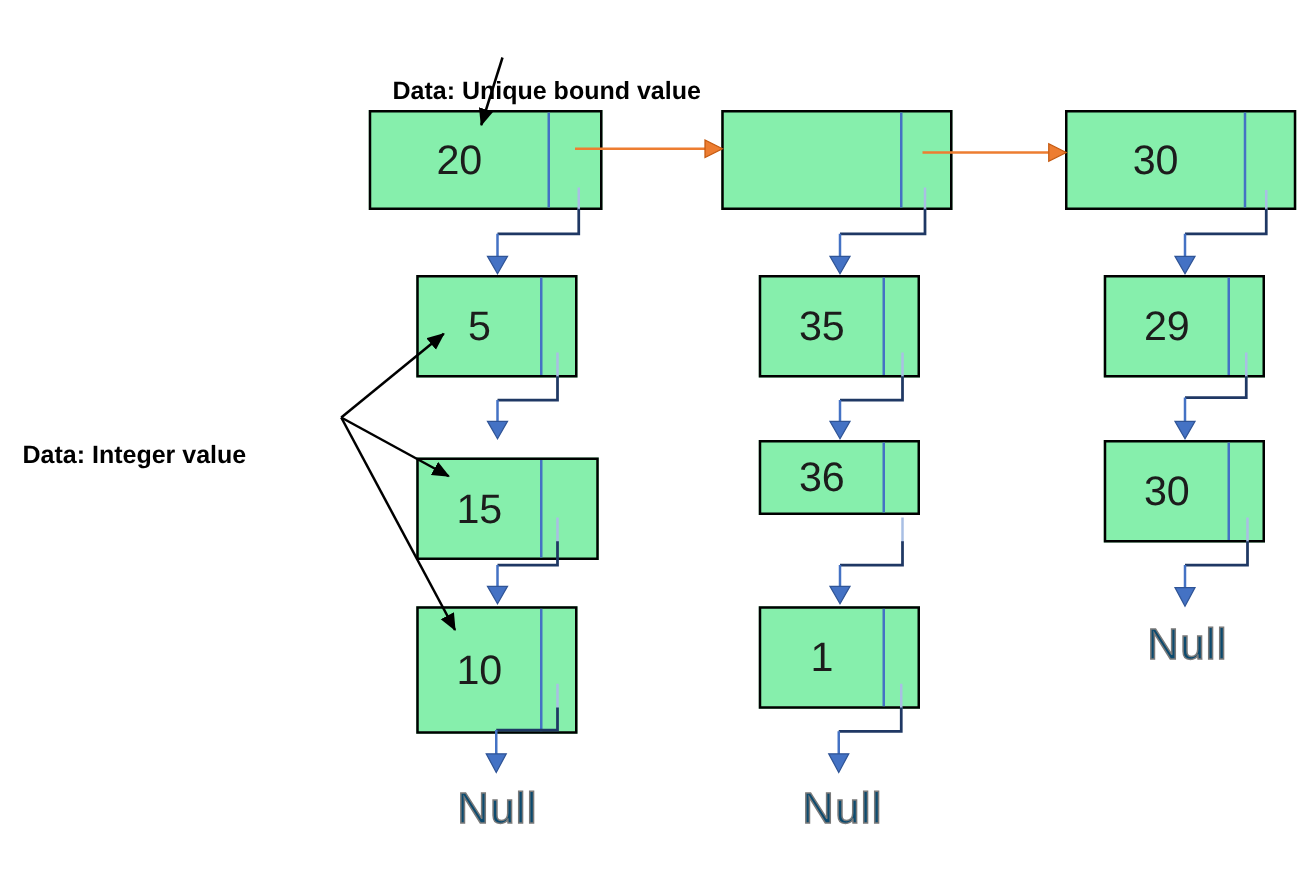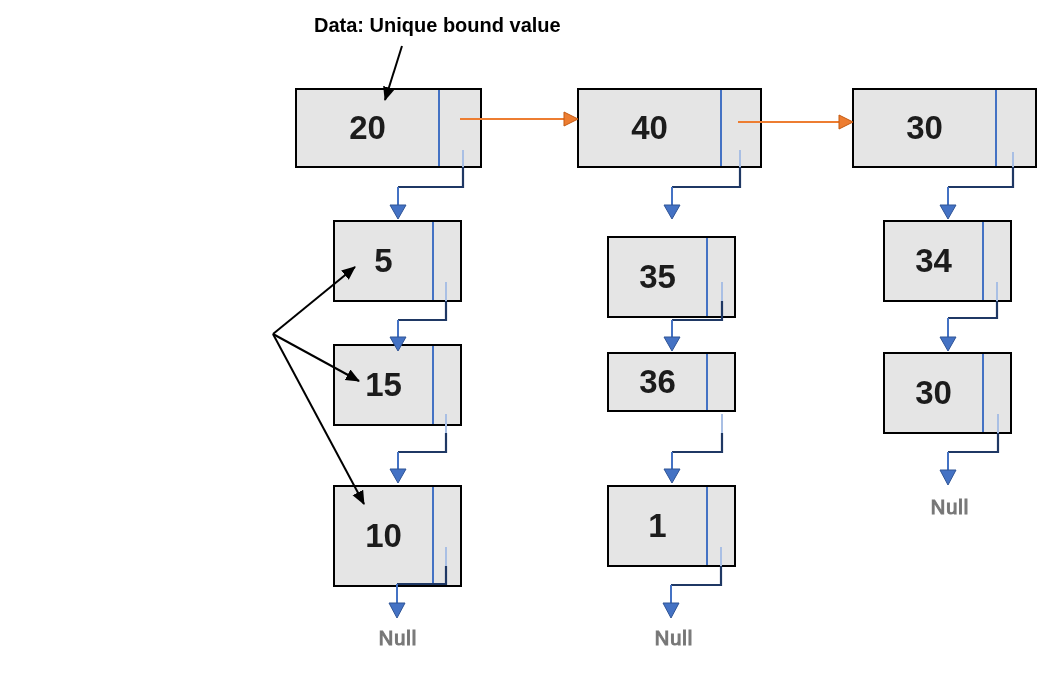--- a/index.html
+++ b/index.html
@@ -2,40 +2,40 @@
 <html><head>
 <meta charset="utf-8">
 <style>
   html,body{margin:0;padding:0;background:#fff;}
   .canvas{
     position:relative;width:1039px;height:695px;background:#ffffff;
     font-family:"Liberation Sans",sans-serif;overflow:hidden;
   }
   .node{
     position:absolute;box-sizing:border-box;border:2.5px solid #000;
-    background:#e5e5e5;z-index:1;font-weight:bold;
+    background:#86efac;z-index:1;
   }
   .node .val{
     position:absolute;top:50%;transform:translateY(-50%);
     text-align:center;font-size:33px;color:#1c1c1c;left:0;
   }
   .node.head-node .val{width:141px;}
   .node.chain-node .val{width:97px;}
   .node .divider{
     position:absolute;top:0;bottom:0;width:1.5px;background:#4472C4;
   }
   .node.head-node .divider{left:141px;}
   .node.chain-node .divider{left:97px;}
   .annotation{
     position:absolute;font-weight:bold;font-size:20px;color:#000;
-    z-index:2;white-space:nowrap;line-height:32px;
+    z-index:2;white-space:nowrap;line-height:32px;margin-top:48px;
   }
   .null-label{
     position:absolute;transform:translateX(-50%);
-    font-size:20px;color:#737373;-webkit-text-stroke:1.2px #7a7a7a;
+    font-size:35px;color:#0c4a6e;-webkit-text-stroke:1.2px #7a7a7a;
     letter-spacing:1px;z-index:2;
   }
   svg.connector-layer{
     position:absolute;left:0;top:0;z-index:5;pointer-events:none;
   }
   .seg-light{stroke:#A9BFE4;stroke-width:2;fill:none;}
   .seg-dark{stroke:#1F3864;stroke-width:2.2;fill:none;}
   .seg-med{stroke:#4472C4;stroke-width:2;fill:none;}
   .head-blue{fill:#4472C4;stroke:#2F5496;stroke-width:1;}
   .seg-orange{stroke:#ED7D31;stroke-width:2;fill:none;}
@@ -45,65 +45,65 @@
 </head>
 <body>
 
 <div class="canvas">
 
   <div class="node head-node" style="left:295px;top:88px;width:187px;height:80px">
     <span class="val">20</span>
     <span class="divider"></span>
   </div>
   <div class="node head-node" style="left:577px;top:88px;width:185px;height:80px">
-    <span class="val">40</span>
     <span class="divider"></span>
   </div>
   <div class="node head-node" style="left:852px;top:88px;width:185px;height:80px">
     <span class="val">30</span>
     <span class="divider"></span>
   </div>
 
   <div class="node chain-node" style="left:333px;top:220px;width:129px;height:82px">
     <span class="val">5</span>
     <span class="divider"></span>
   </div>
-  <div class="node chain-node" style="left:333px;top:344px;width:129px;height:82px">
+  <div class="node chain-node" style="left:333px;top:366px;width:146px;height:82px">
     <span class="val">15</span>
     <span class="divider"></span>
   </div>
   <div class="node chain-node" style="left:333px;top:485px;width:129px;height:102px">
     <span class="val">10</span>
     <span class="divider"></span>
   </div>
 
-  <div class="node chain-node" style="left:607px;top:236px;width:129px;height:82px">
+  <div class="node chain-node" style="left:607px;top:220px;width:129px;height:82px">
     <span class="val">35</span>
     <span class="divider"></span>
   </div>
   <div class="node chain-node" style="left:607px;top:352px;width:129px;height:60px">
     <span class="val">36</span>
     <span class="divider"></span>
   </div>
   <div class="node chain-node" style="left:607px;top:485px;width:129px;height:82px">
     <span class="val">1</span>
     <span class="divider"></span>
   </div>
 
   <div class="node chain-node" style="left:883px;top:220px;width:129px;height:82px">
-    <span class="val">34</span>
+    <span class="val">29</span>
     <span class="divider"></span>
   </div>
   <div class="node chain-node" style="left:883px;top:352px;width:129px;height:82px">
     <span class="val">30</span>
     <span class="divider"></span>
   </div>
 
   <div class="annotation" style="left:314px;top:9px">Data: Unique bound value</div>
   <div class="annotation" style="left:18px;top:300px">
+    <div>Data: Integer value</div>
   </div>
 
   <div class="null-label" style="left:398px;top:627px">Null</div>
   <div class="null-label" style="left:674px;top:627px">Null</div>
   <div class="null-label" style="left:950px;top:496px">Null</div>
 
   <svg class="connector-layer" width="1039" height="695" viewBox="0 0 1039 695">
     <defs>
       <marker id="mBlack" markerUnits="userSpaceOnUse" markerWidth="15" markerHeight="13" refX="13" refY="6" orient="auto">
         <path d="M0,0 L14,6 L0,12 Z" fill="#000"></path>

